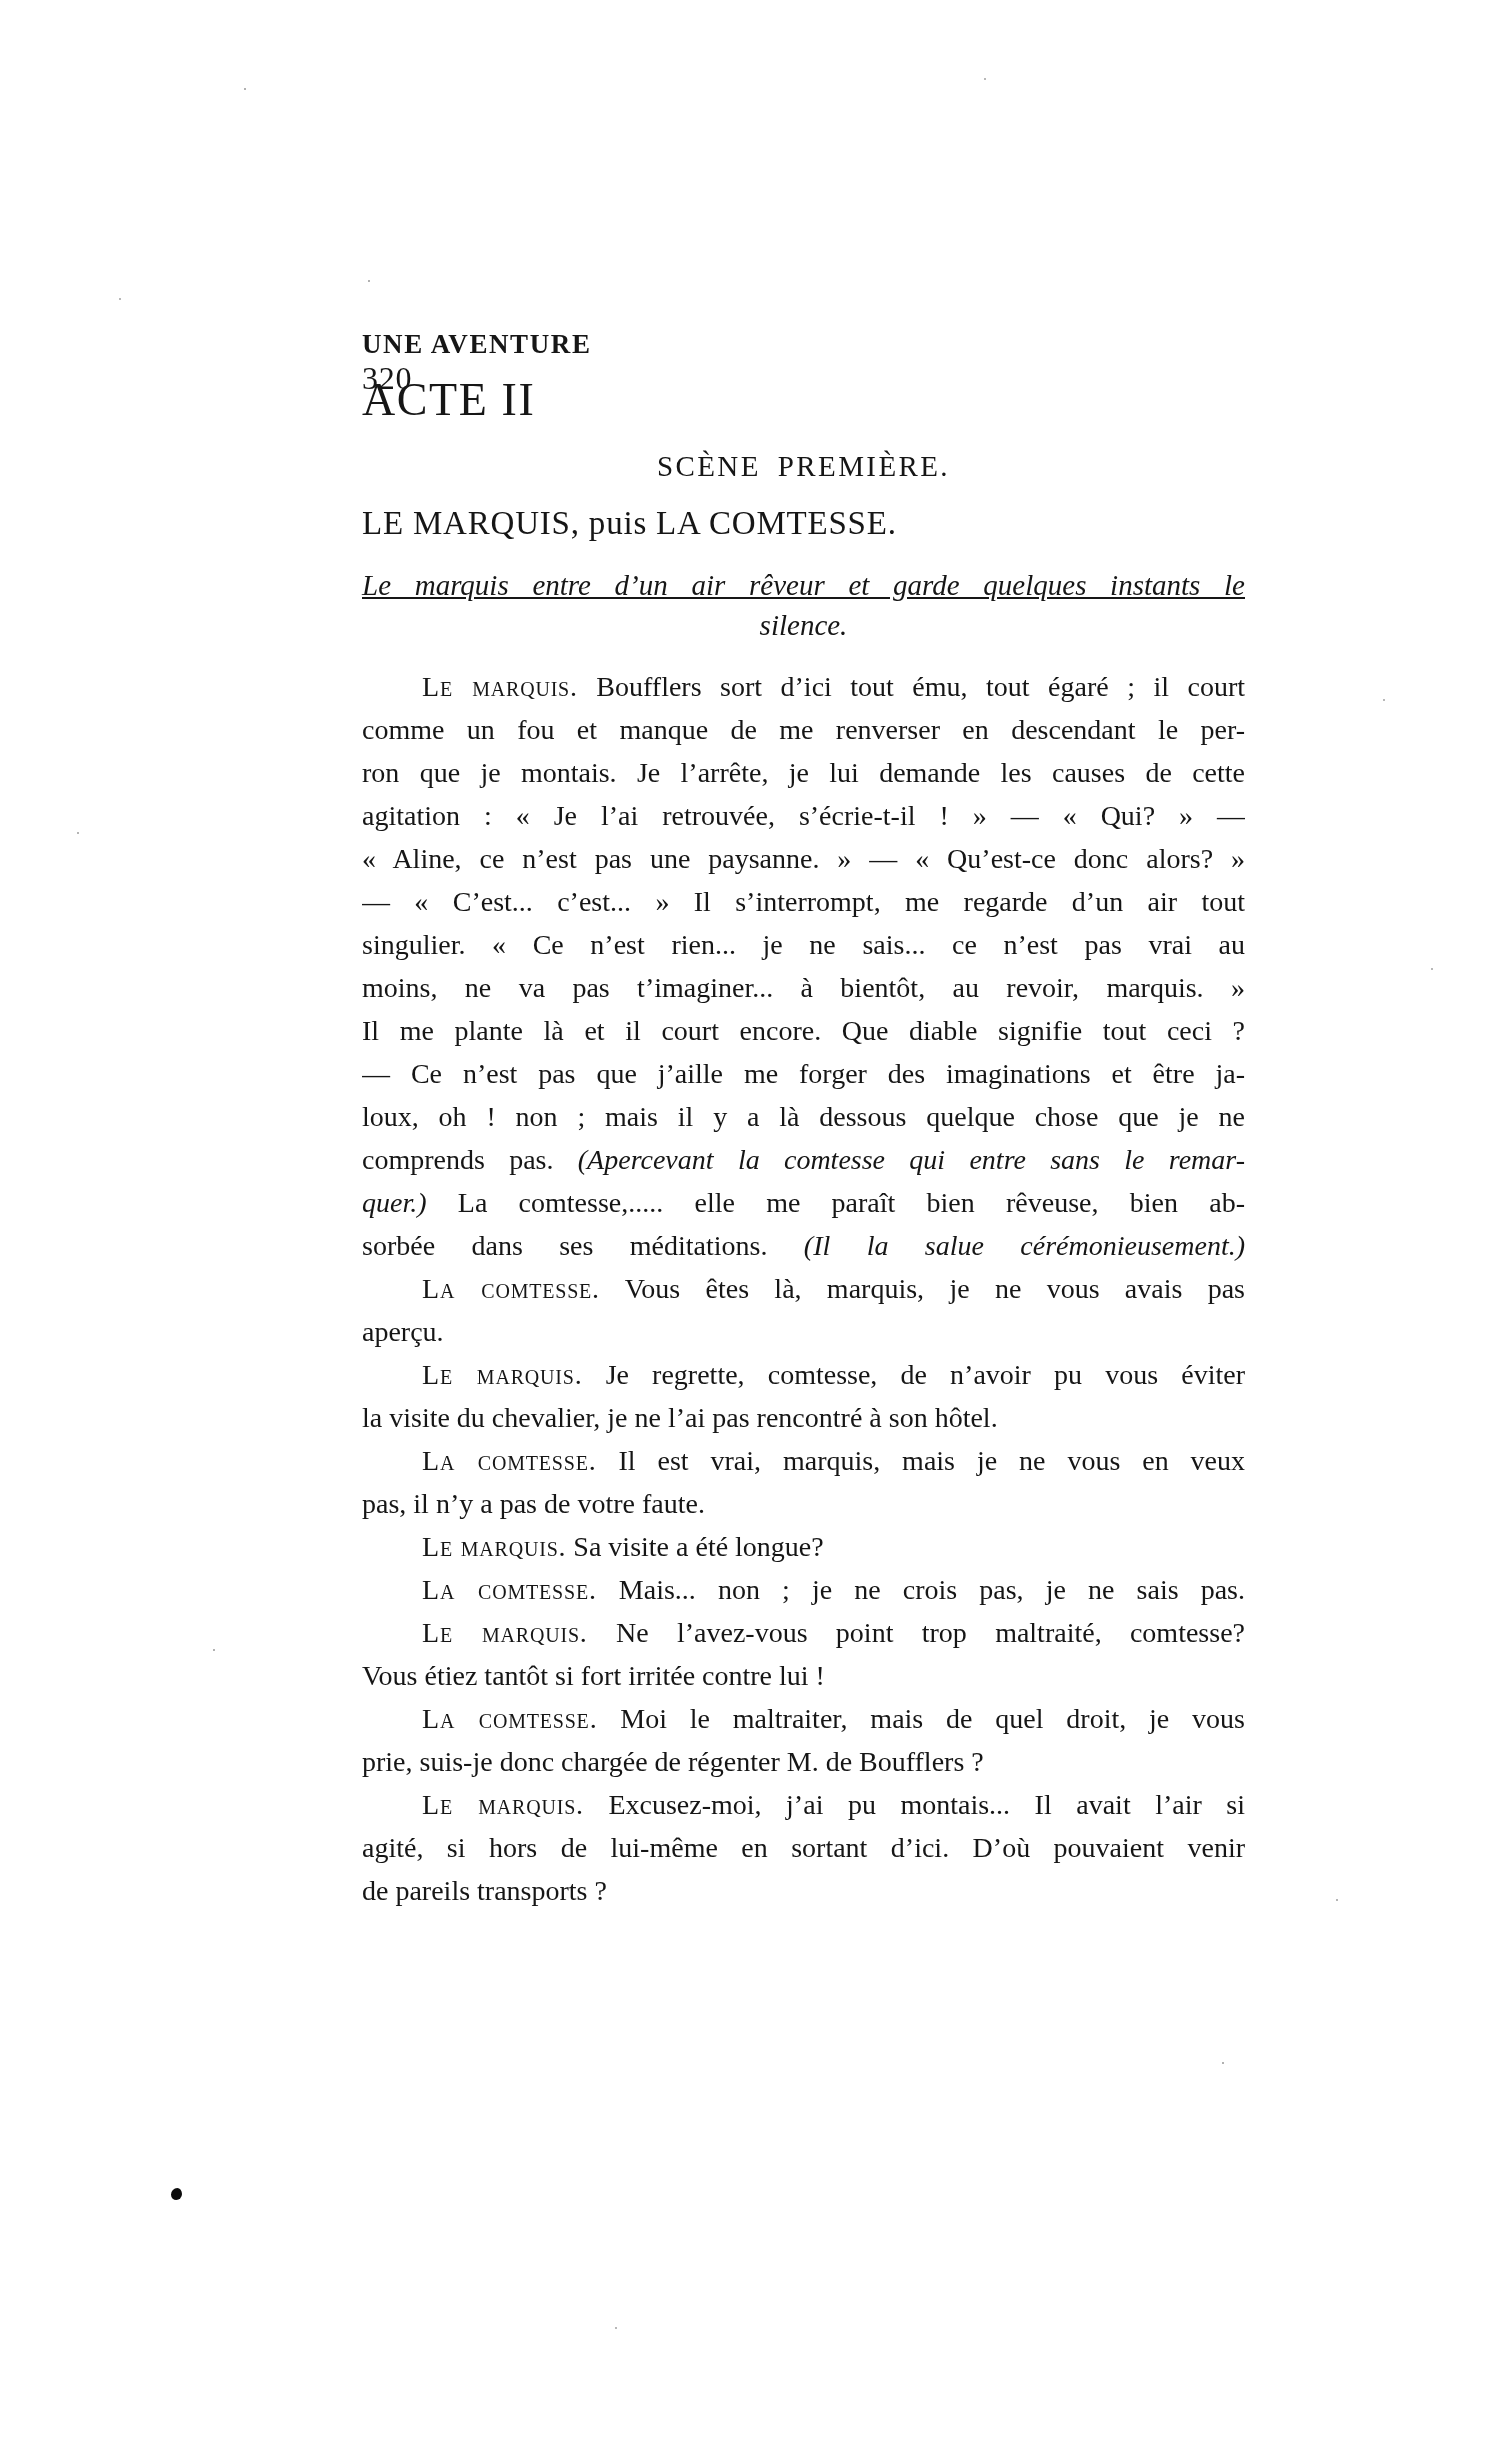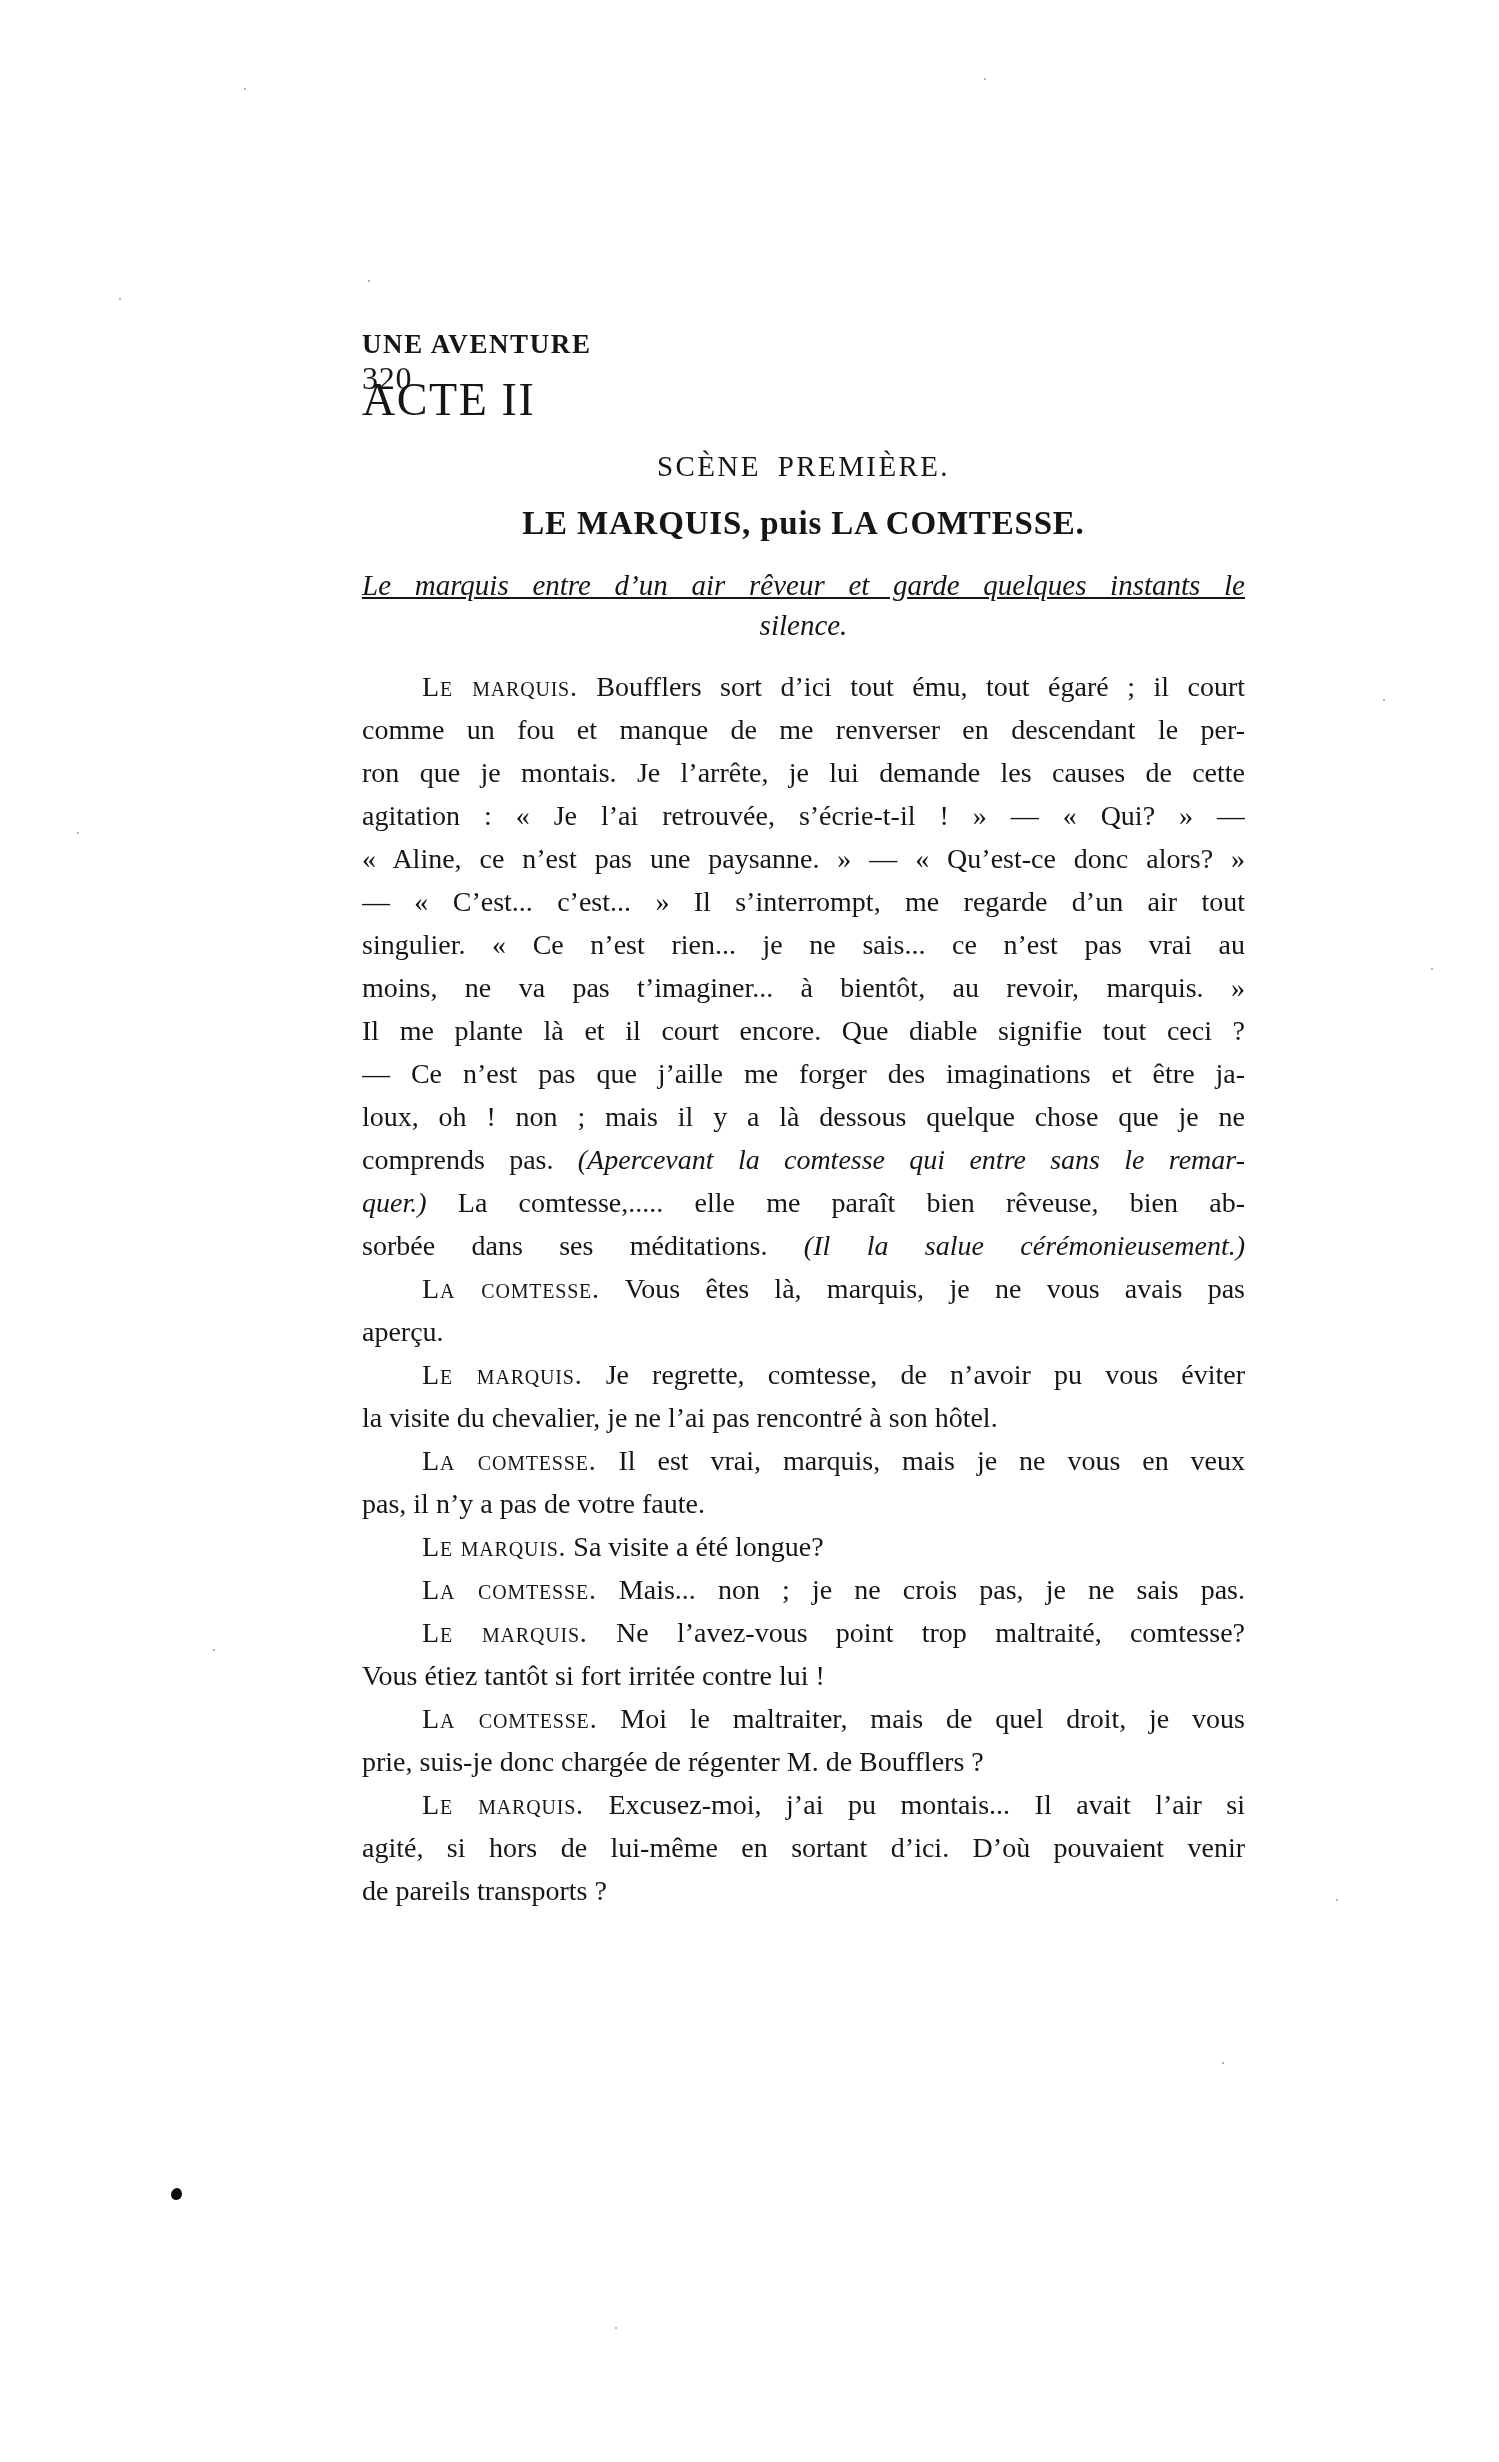--- a/index.html
+++ b/index.html
@@ -31,22 +31,21 @@
     text-align: left;
     font-size: 46px; line-height: 49px; letter-spacing: 1.6px;
   }
   .scene-title {
     position: absolute; left: 0; right: 0; top: 450px;
     text-align: center;
     font-size: 29px; line-height: 33px; letter-spacing: 2.4px; word-spacing: 7.3px;
   }
   .characters-line {
     position: absolute; left: 0; right: 0; top: 505px;
-    text-align: center;
-    font-size: 33px; line-height: 37px; letter-spacing: 0.8px; font-weight: bold;
+    font-size: 33px; line-height: 37px; letter-spacing: 0.8px;
   }
 
   .stage-direction {
     position: absolute; left: 0; right: 0; top: 565px;
     font-style: italic;
     font-size: 29px; line-height: 40px;
   }
   .stage-direction .sline1 { text-align: justify; text-align-last: justify; text-decoration: underline; }
   .stage-direction .sline2 { text-align: center; }
 

